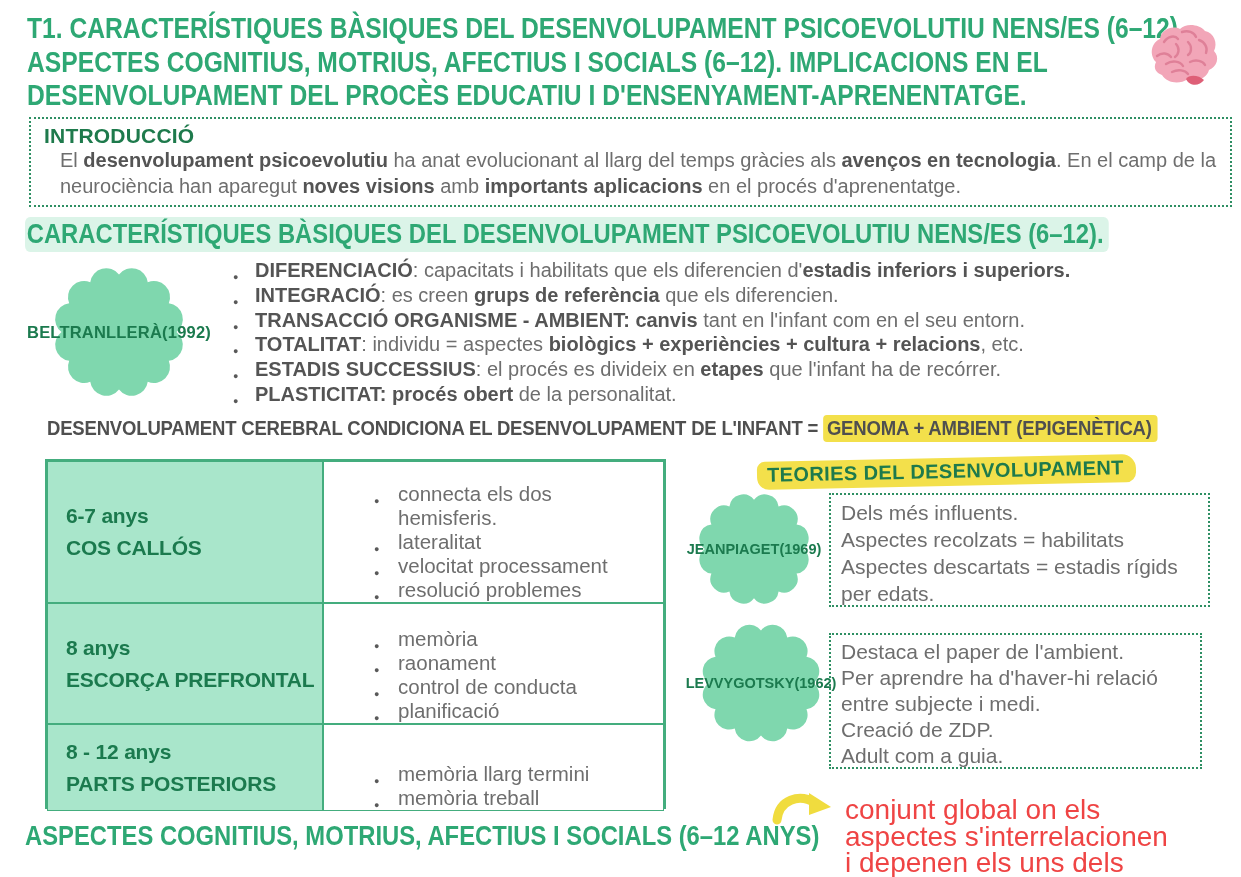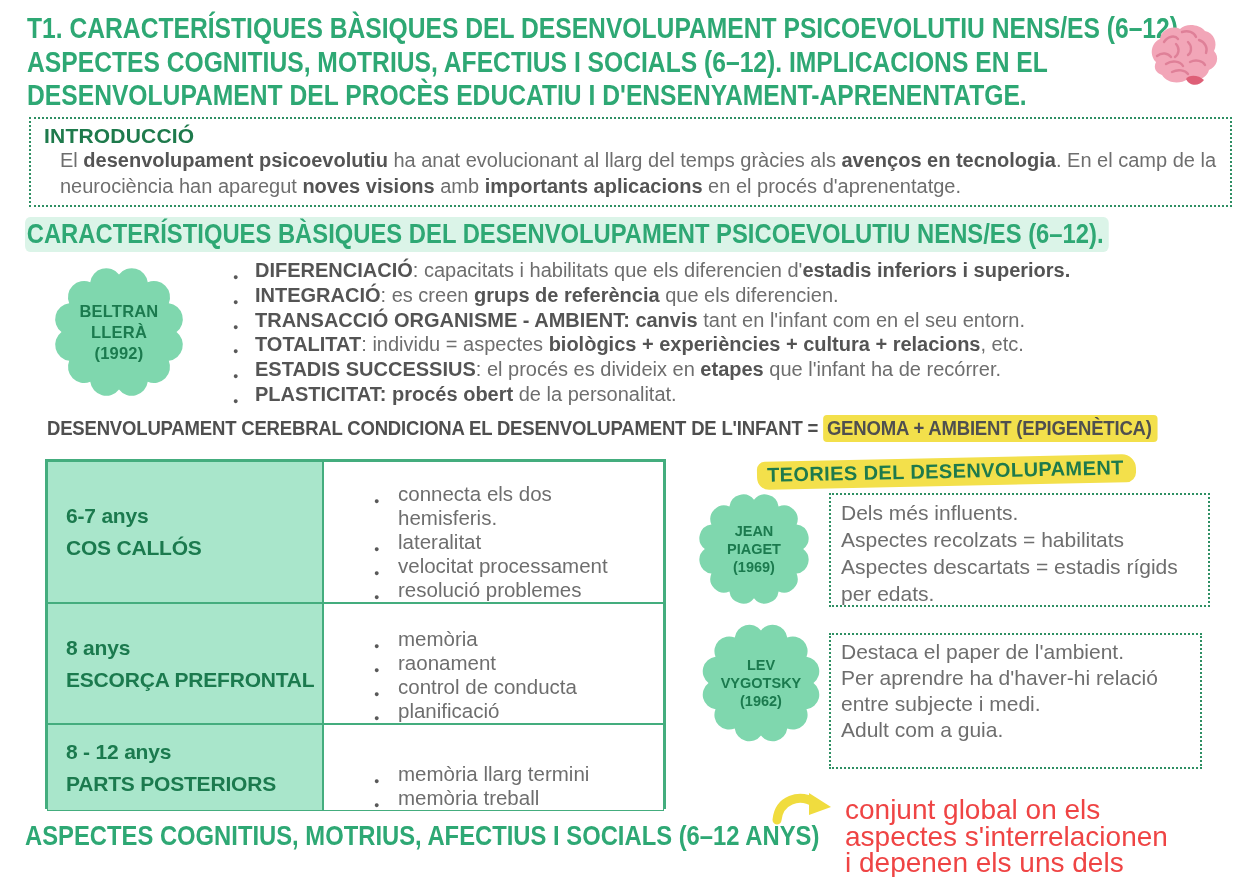--- a/index.html
+++ b/index.html
@@ -23,21 +23,21 @@
     border:2.5px dotted #2e8f63; padding:5px 13px;
   }
   .intro-box h2 { font-size:21px; font-weight:700; color:#1e7a4c; letter-spacing:.2px; }
   .rich { font-size:20px; line-height:25.5px; color:#6e6e6e;margin-left:16px; }
   .rich .b { font-weight:700; color:#545454; }
 
   
   .badge { position:absolute; }
   .badge svg { position:absolute; inset:0; width:100%; height:100%; }
   .badge .badge-text {
-    position:absolute; inset:0; display:flex; flex-direction:column;
+    position:absolute; inset:0; display:flex; flex-direction:row;
     justify-content:center; align-items:center; text-align:center;
     color:#1b7a4e; font-weight:700;
   }
   .badge-beltran { left:50px; top:263px; width:138px; height:138px; }
   .badge-beltran .badge-text { font-size:16.5px; line-height:21px; letter-spacing:.2px; }
   .badge-piaget { left:695px; top:490px; width:118px; height:118px; }
   .badge-piaget .badge-text { font-size:14.5px; line-height:18px; }
   .badge-vygotsky { left:698px; top:620px; width:126px; height:126px; }
   .badge-vygotsky .badge-text { font-size:14.5px; line-height:18px; }
 
@@ -205,20 +205,21 @@
     </svg>
     <div class="badge-text">
       <div>LEV</div>
       <div>VYGOTSKY</div>
       <div>(1962)</div>
     </div>
   </div>
   <div class="dotted-box box-vygotsky">
     <div>Destaca el paper de l'ambient.</div>
     <div>Per aprendre ha d'haver-hi relació entre subjecte i medi.</div>
+    <div>Creació de ZDP.</div>
     <div>Adult com a guia.</div>
   </div>
 
   <svg class="arrow-svg" viewBox="0 0 68 48">
     <path d="M6,34 C8,14 28,7 44,17" stroke="#f0dc3e" stroke-width="9" fill="none" stroke-linecap="round"></path>
     <path d="M38,7 L60,21 L38,29 Z" fill="#f0dc3e"></path>
   </svg>
   <p class="footer-note">conjunt global on els aspectes s'interrelacionen i depenen els uns dels altres.</p>
   <h2 class="big-heading footer-heading">ASPECTES COGNITIUS, MOTRIUS, AFECTIUS I SOCIALS (6–12 ANYS)</h2>
 

